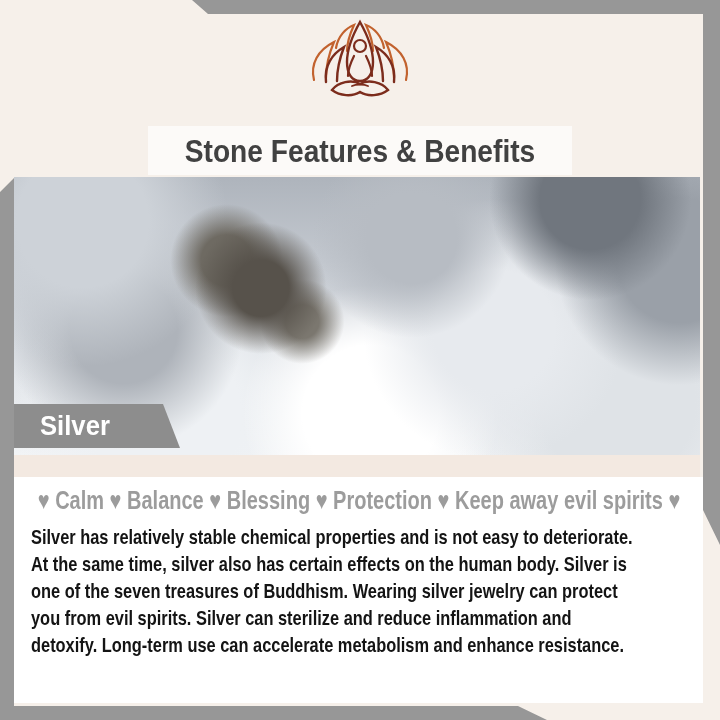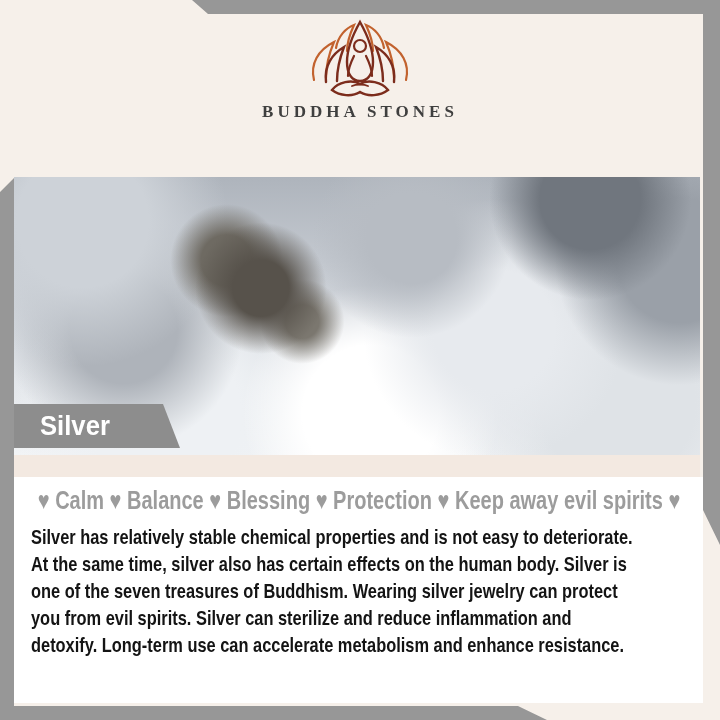--- a/index.html
+++ b/index.html
@@ -103,23 +103,25 @@
         <path d="M114 64 C116 48 108 36 96 29 C101 42 103 54 103 63" stroke="#7c2c1c" stroke-width="2.4"></path>
 
         <path d="M80 4 C71 20 67 32 67 44 C67 56 72 63 80 63 C88 63 93 56 93 44 C93 32 89 20 80 4 Z" stroke="#7c2c1c" stroke-width="2.4"></path>
 
         <circle cx="80" cy="28" r="6" stroke="#7c2c1c" stroke-width="2.2"></circle>
         <path d="M74 38 C70 46 68 53 68 58 M86 38 C90 46 92 53 92 58" stroke="#7c2c1c" stroke-width="2.2"></path>
         <path d="M52 72 C58 64 72 61 80 66 C88 61 102 64 108 72 C100 78 88 79 80 74 C72 79 60 78 52 72 Z" stroke="#7c2c1c" stroke-width="2.4"></path>
         <path d="M72 68 C76 66 84 66 88 68" stroke="#7c2c1c" stroke-width="1.8"></path>
       </g>
     </svg>
-    <div class="brand-name">BUDDHA STONES</div>
   </div>
 
+  <div class="header-box">
+    <div class="header-title">Stone Features &amp; Benefits</div>
+  </div>
 
   <div class="photo"></div>
 
   <div class="silver-banner">
     <div class="silver-label">Silver</div>
   </div>
 
   <div class="cream-band"></div>
 
   <div class="content">

